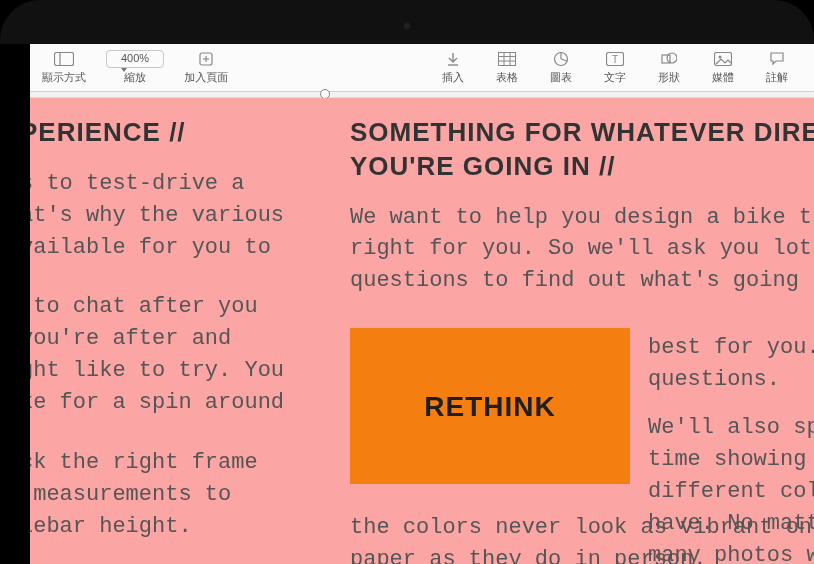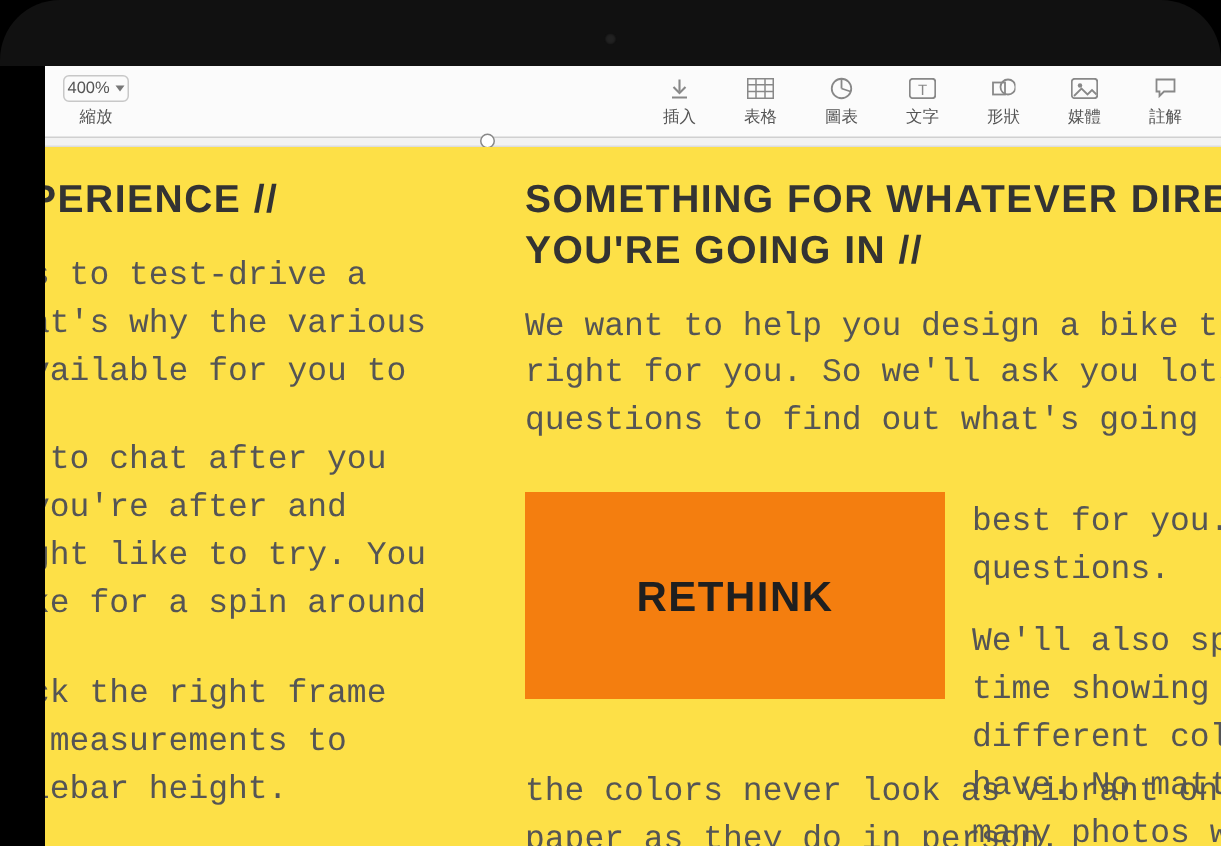--- a/index.html
+++ b/index.html
@@ -89,28 +89,28 @@
       width: 100%;
     }
     .toolbar-btn .lbl {
       font-size: 11px;
       color: #555;
       margin-top: 2px;
       white-space: nowrap;
     }
     .zoom-box {
       display: flex;
-      align-items: center;
       border: 1px solid #c8c8c8;
       border-radius: 4px;
-      padding: 1px 2px;
+      padding: 1px 14px;
       font-size: 11px;
       color: #555;
       height: 18px;
       gap: 4px;
+      flex-direction: column;
     }
     .chev-down {
       width: 0; height: 0;
       border-left: 3px solid transparent;
       border-right: 3px solid transparent;
       border-top: 4px solid #777;
     }
     .ruler {
       height: 6px;
       background: #f2f2f2;
@@ -124,21 +124,21 @@
       width: 10px;
       height: 10px;
       border: 1px solid #888;
       border-radius: 50%;
       background: #fff;
     }
     .doc {
       position: relative;
       height: calc(100% - 54px);
       overflow: hidden;
-      background: #fde047;
+      background: #fca5a5;
     }
     .col-left, .col-right {
       position: absolute;
       top: 18px;
     }
     .col-left {
       left: -10px;
       width: 310px;
     }
     .col-right {
@@ -159,21 +159,21 @@
       font-size: 22px;
       color: #555;
       line-height: 1.45;
       white-space: pre;
     }
     .callout {
       position: absolute;
       top: 230px;
       left: 320px;
       width: 280px;
-      height: 138px;
+      height: 156px;
       background: #f47e0f;
       display: flex;
       align-items: center;
       justify-content: center;
       text-align: center;
     }
     .callout-text {
       font-family: -apple-system, BlinkMacSystemFont, sans-serif;
       font-weight: 900;
       font-size: 28px;
@@ -189,31 +189,50 @@
 <div class="device-frame">
   <div class="bezel-top">
     <div class="camera"></div>
   </div>
 
   <div class="screen">
 
     <div class="toolbar">
       <div class="toolbar-group-left">
 
+        <div class="toolbar-btn">
+          <div class="ic">
+            <svg width="20" height="14">
+                <rect x="0.5" y="0.5" width="19" height="13" rx="2" fill="none" stroke="#888" stroke-width="1.2"></rect>
+                <line x1="6" y1="1" x2="6" y2="13" stroke="#888" stroke-width="1.2"></line>
+              </svg>
+          </div>
+          <span class="lbl">顯示方式</span>
+        </div>
 
         <div class="toolbar-btn">
           <div class="ic">
             <div class="zoom-box">
               <span>400%</span>
               <span class="chev-down"></span>
             </div>
           </div>
           <span class="lbl">縮放</span>
         </div>
 
+        <div class="toolbar-btn">
+          <div class="ic">
+            <svg width="16" height="16">
+                <rect x="2" y="2" width="12" height="12" rx="2" fill="none" stroke="#888" stroke-width="1.2"></rect>
+                <line x1="8" y1="5" x2="8" y2="11" stroke="#888" stroke-width="1.2"></line>
+                <line x1="5" y1="8" x2="11" y2="8" stroke="#888" stroke-width="1.2"></line>
+              </svg>
+          </div>
+          <span class="lbl">加入頁面</span>
+        </div>
 
       </div>
 
       <div class="toolbar-group-right">
 
         <div class="toolbar-btn">
           <div class="ic">
             <svg width="16" height="16">
                 <line x1="8" y1="2" x2="8" y2="10" stroke="#888" stroke-width="1.4"></line>
                 <polyline points="4,7 8,11 12,7" fill="none" stroke="#888" stroke-width="1.4"></polyline>

